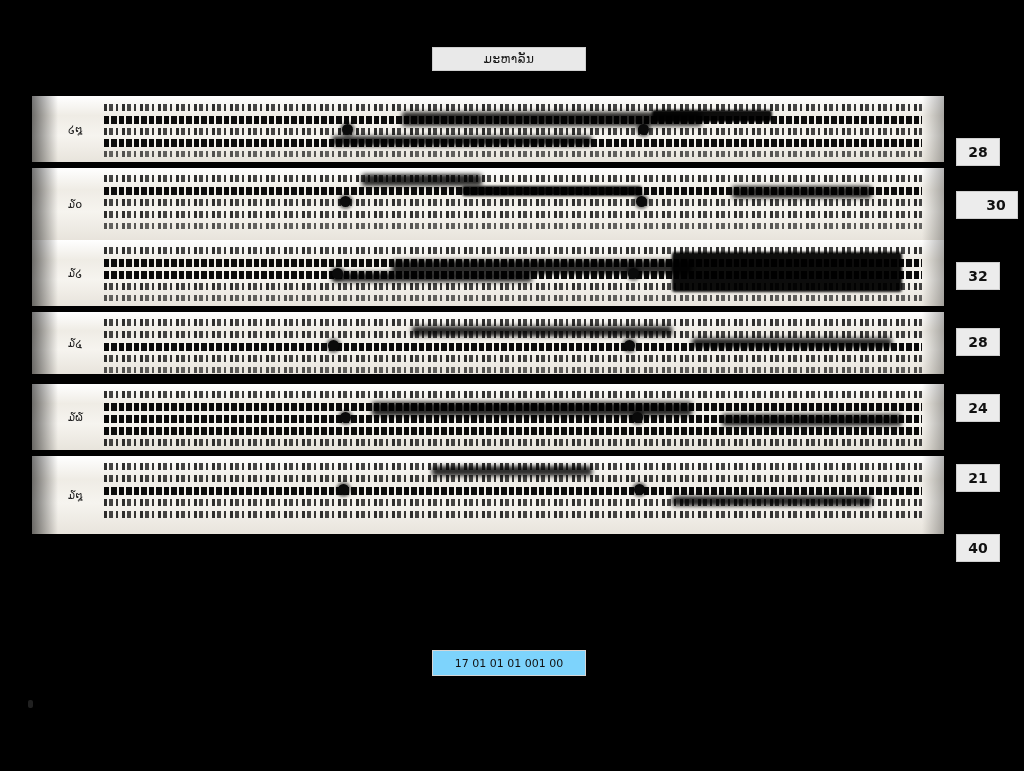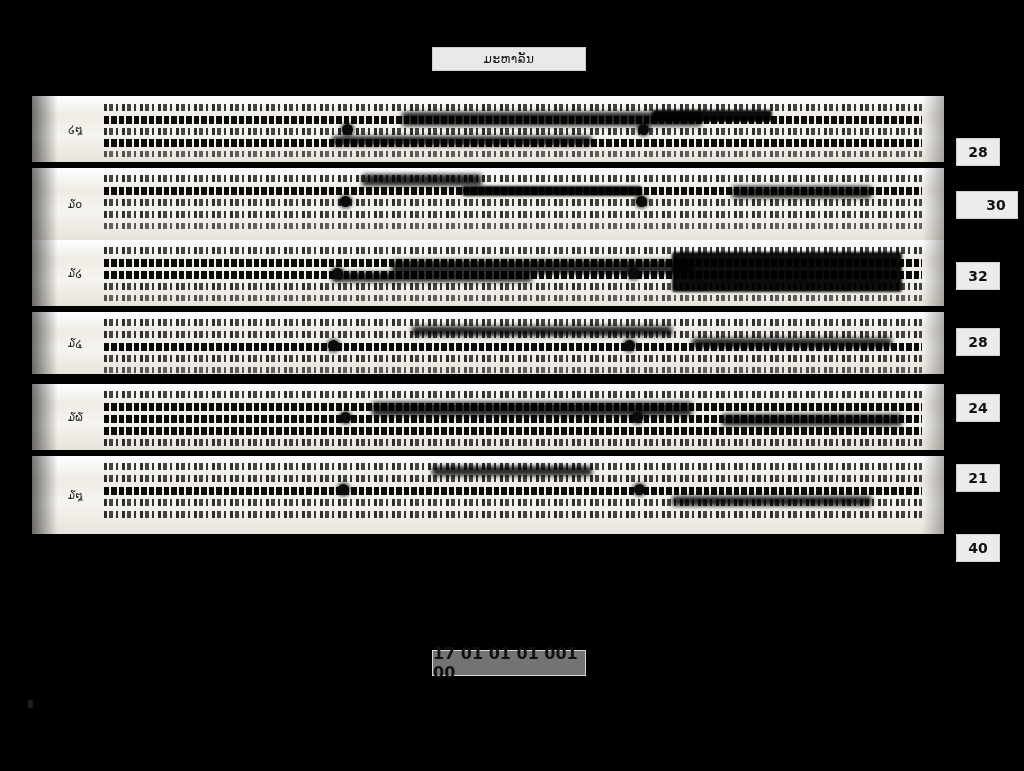--- a/index.html
+++ b/index.html
@@ -33,25 +33,25 @@
     font-family: "DejaVu Sans", sans-serif;
   }
 
   
   #catalog-label {
     position: absolute;
     left: 432px;
     top: 650px;
     width: 152px;
     height: 24px;
-    background: #737373;
+    background: #7dd3fc;
     border: 1px solid #d5d5d5;
     color: #111;
-    font-size: 16px;
-    font-weight: bold;
+    font-size: 11px;
+    font-weight: normal;
     display: flex;
     align-items: center;
     justify-content: center;
     font-family: "DejaVu Sans", sans-serif;
   }
 
   
   #plate-stack {
     position: absolute;
     left: 32px;

